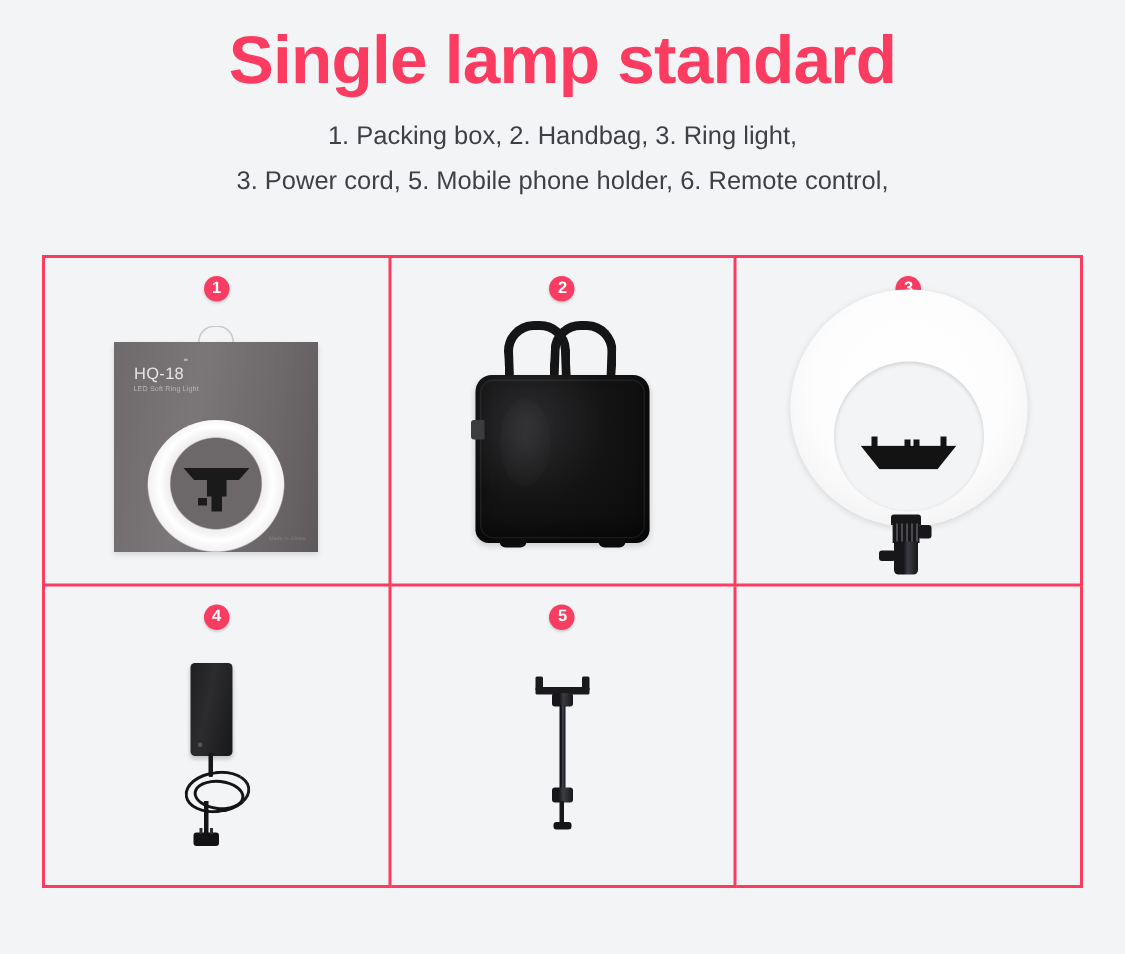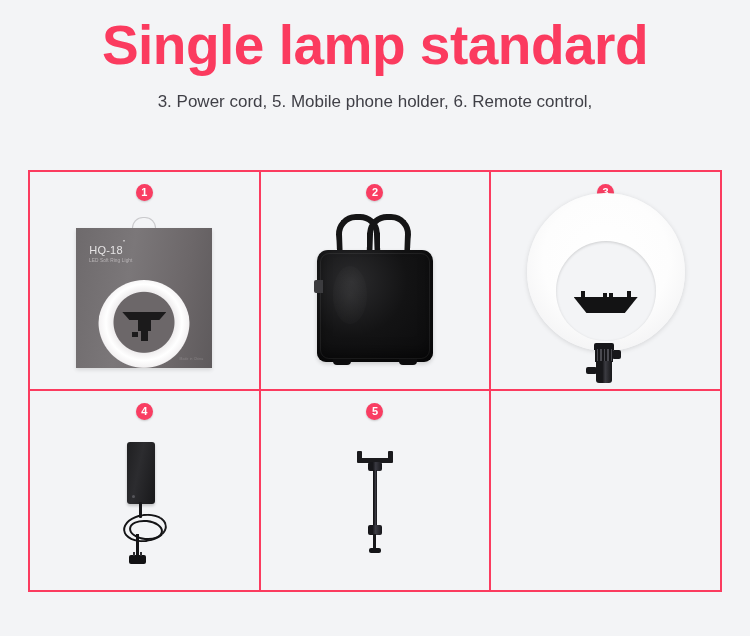--- a/index.html
+++ b/index.html
@@ -14,21 +14,21 @@
     overflow: hidden;
     position: relative;
   }
 
   
   .header {
     padding-top: 14px;
     text-align: center;
   }
   .page-title {
-    font-size: 55px;
+    font-size: 45px;
     font-weight: bold;
     color: #fb3b5f;
     line-height: 1.15;
     letter-spacing: -0.5px;
     margin: 0;
   }
   .subtitle-block {
     margin-top: 10px;
   }
   .subtitle-line {
@@ -493,20 +493,21 @@
     border-radius: 2px;
     background: #151518;
   }
 </style>
 </head>
 <body>
 
 <div class="header">
   <div class="page-title">Single lamp standard</div>
   <div class="subtitle-block">
+    <div class="subtitle-line">1. Packing box, 2. Handbag, 3. Ring light,</div>
     <div class="subtitle-line">3. Power cord, 5. Mobile phone holder, 6. Remote control,</div>
   </div>
 </div>
 
 <div class="grid">
 
   <div class="cell">
     <div class="badge">1</div>
     <div class="art">
       <div class="box-wrap">

